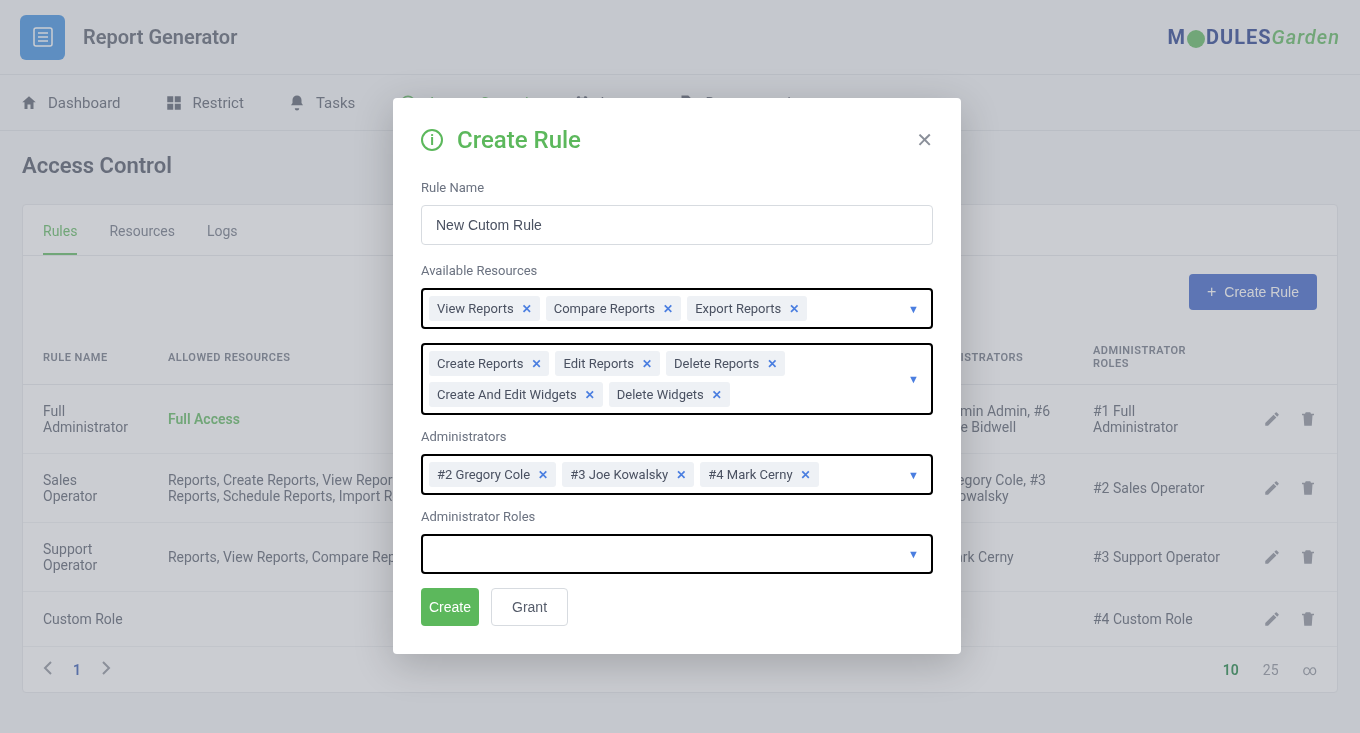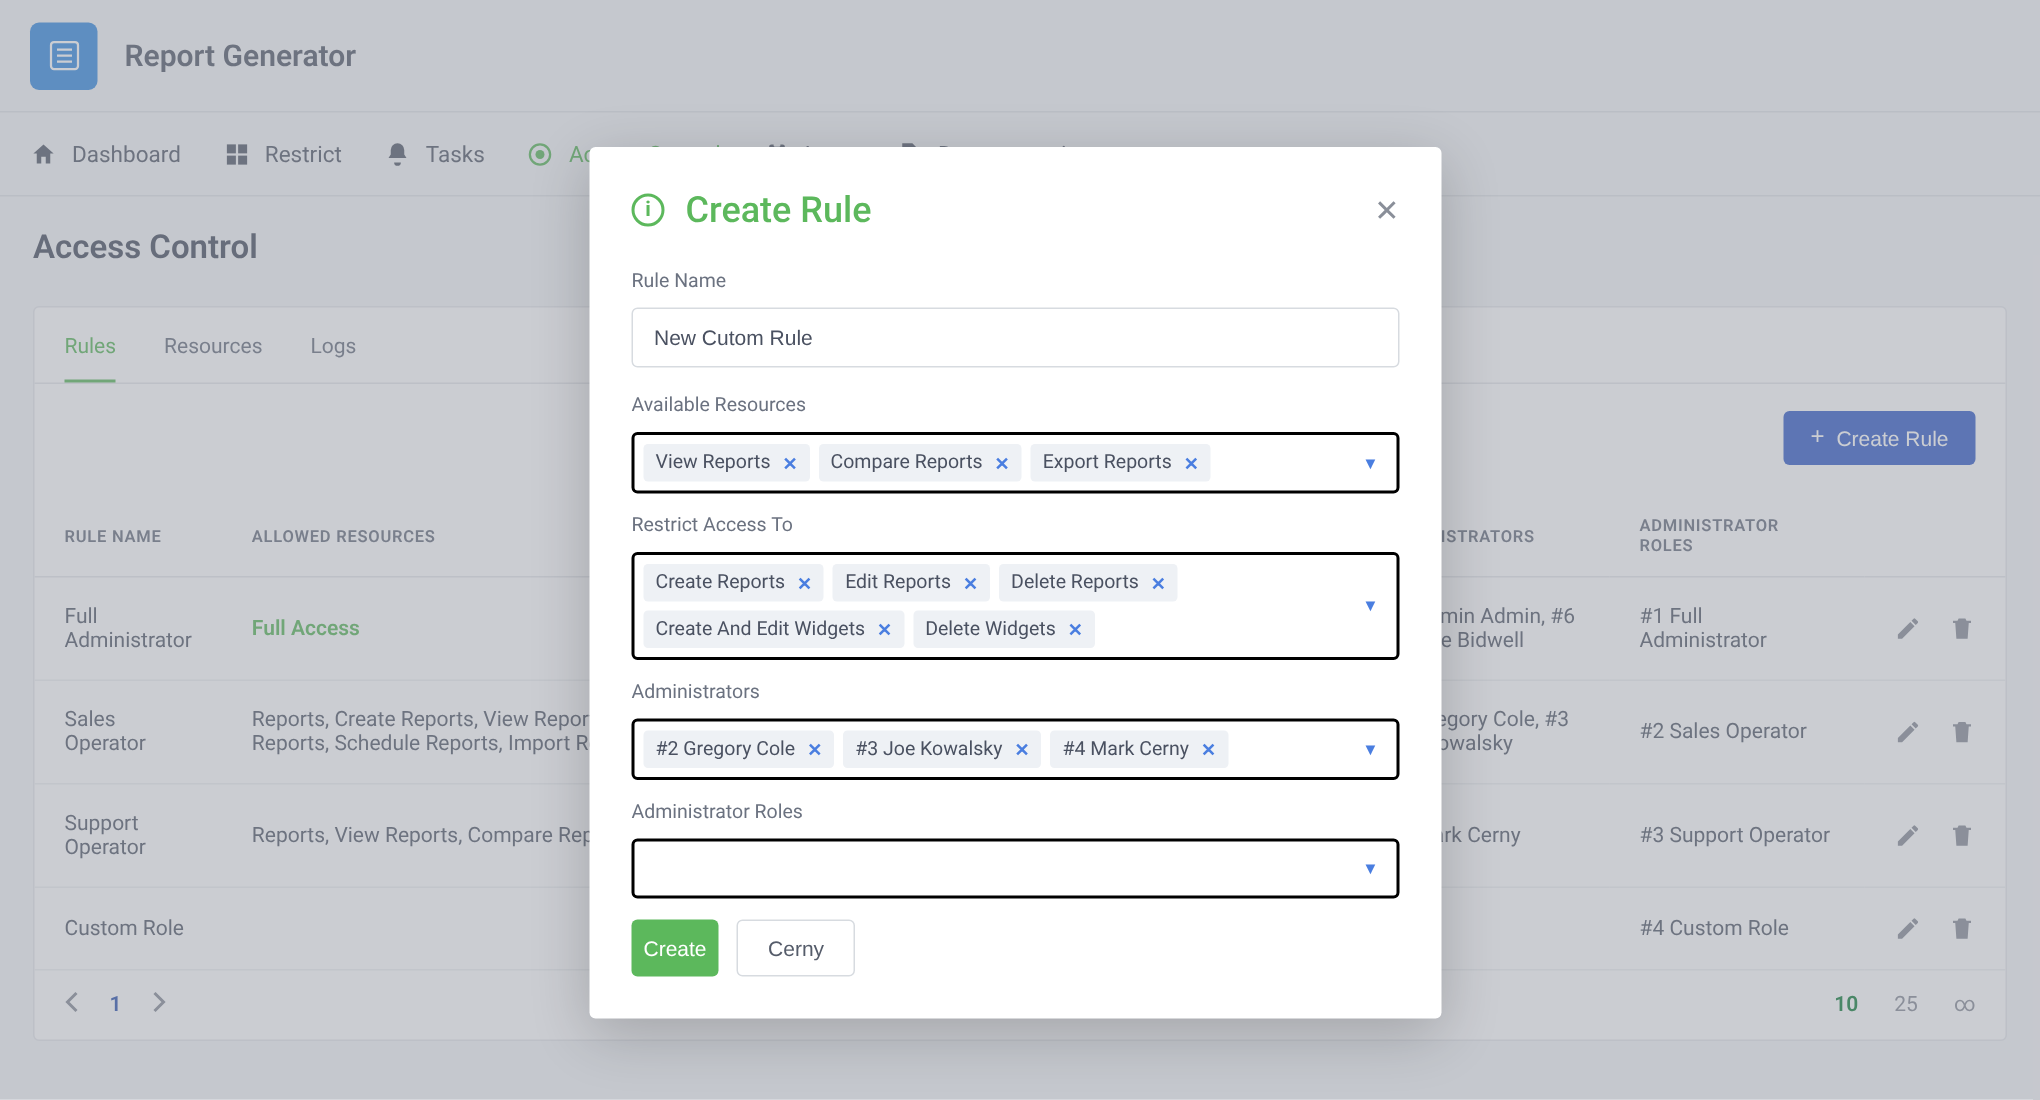--- a/index.html
+++ b/index.html
@@ -8,21 +8,21 @@
 
 .header { height: 75px; display: flex; align-items: center; padding: 0 20px; background:#f5f6f7; border-bottom:1px solid #e1e4e8;}
 .logo-box { width: 45px; height: 45px; background: #3a8de0; border-radius: 6px; display: flex; align-items: center; justify-content: center; color: #fff; font-size: 18px; }
 .app-title { margin-left: 18px; font-size: 20px; font-weight: 600; color: #555c6a; }
 .brand { margin-left:auto; font-size: 20px; font-weight: 700; letter-spacing:1px; }
 .brand .m1 { color:#1f3a8a; }
 .brand .m2 { color:#5cb85c; font-style:italic; font-weight:500;}
 .brand .globe { display:inline-block; width:18px;height:18px;border-radius:50%;background:#5cb85c;vertical-align:middle;margin:0 1px;}
 
 
-.nav { height: 56px; display: flex; align-items: center; padding: 0 20px; gap: 28px; border-bottom:1px solid #e1e4e8;}
+.nav { height: 56px; display: flex; align-items: center; padding: 0 20px; gap: 44px; border-bottom:1px solid #e1e4e8;}
 .nav-item { display: flex; align-items: center; gap: 10px; color: #555c6a; font-size: 15px; }
 .nav-item.active { color: #5cb85c; }
 .nav-icon { width:18px;height:18px; fill:#555c6a;}
 .nav-item.active .nav-icon{fill:#5cb85c;}
 
 
 .page { padding: 22px; }
 .page-title { font-size: 22px; font-weight: 600; color:#4a5161; margin-bottom: 26px; }
 .panel { background:#fff; border:1px solid #e5e7eb; border-radius:4px; padding: 0;}
 .tabs { display:flex; gap:32px; padding: 18px 20px 0 20px; border-bottom:1px solid #e5e7eb;}
@@ -76,20 +76,23 @@
 <div class="header">
   <div class="logo-box">
     <svg viewBox="0 0 24 24" width="24" height="24" fill="none" stroke="#fff" stroke-width="1.5">
         <rect x="3" y="3" width="18" height="18" rx="2"></rect>
         <line x1="7" y1="8" x2="17" y2="8"></line>
         <line x1="7" y1="12" x2="17" y2="12"></line>
         <line x1="7" y1="16" x2="17" y2="16"></line>
       </svg>
   </div>
   <div class="app-title">Report Generator</div>
+  <div class="brand">
+    <span class="m1">M</span><span class="globe"></span><span class="m1">DULES</span><span class="m2">Garden</span>
+  </div>
 </div>
 
 <div class="nav">
   <div class="nav-item">
     <svg class="nav-icon" viewBox="0 0 24 24">
         <path d="M12 3l9 8h-3v9h-4v-6H10v6H6v-9H3z"></path>
       </svg>
     <span>Dashboard</span>
   </div>
   <div class="nav-item">
@@ -264,21 +267,20 @@
         <span>Compare Reports</span>
         <span class="x">✕</span>
       </div>
       <div class="chip">
         <span>Export Reports</span>
         <span class="x">✕</span>
       </div>
       <span class="ms-arrow">▼</span>
   </div>
 
-  <div class="field-label">Restrict Access To</div>
   <div class="multiselect" id="ms-restrict">
     <div class="chip">
         <span>Create Reports</span>
         <span class="x">✕</span>
       </div>
       <div class="chip">
         <span>Edit Reports</span>
         <span class="x">✕</span>
       </div>
       <div class="chip">
@@ -313,15 +315,15 @@
       <span class="ms-arrow">▼</span>
   </div>
 
   <div class="field-label">Administrator Roles</div>
   <div class="multiselect" id="ms-roles">
     <span class="ms-arrow">▼</span>
   </div>
 
   <div class="modal-actions">
     <button class="btn-create">Create</button>
-    <button class="btn-cancel">Cerny</button>
+    <button class="btn-cancel">Grant</button>
   </div>
 </div>
 
 </body></html>

